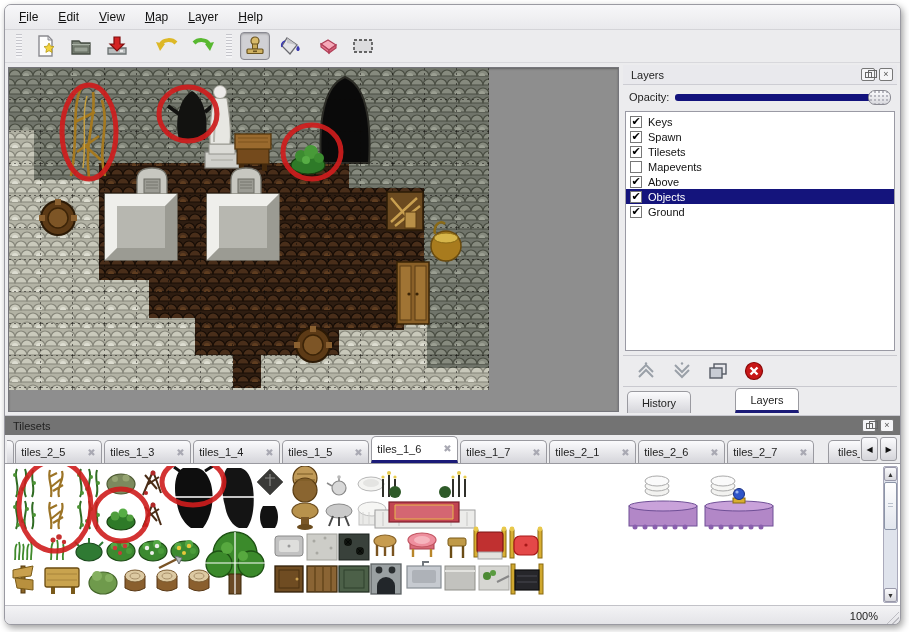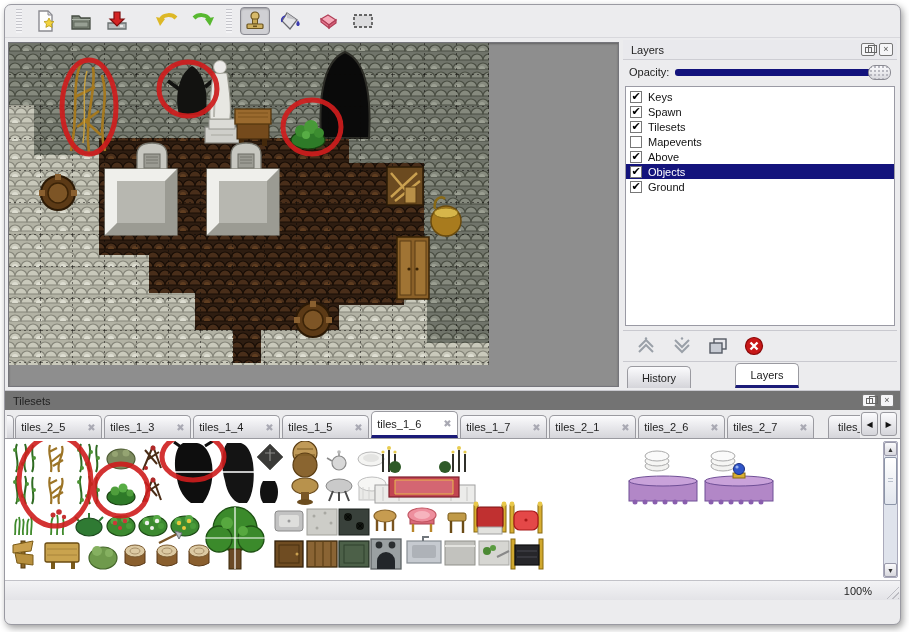--- a/index.html
+++ b/index.html
@@ -77,31 +77,40 @@
     background:#dfe3ec;border-radius:2px;display:flex;flex-direction:column;}
   .vs-btn{height:14px;display:flex;align-items:center;justify-content:center;font-size:7px;color:#333;
     background:linear-gradient(#fafafc,#d8d8de);border:1px solid #99a;border-radius:2px;}
   .vs-thumb{height:48px;margin:1px 0;background:linear-gradient(#ffffff,#e2e6ee);border:1px solid #8c95a8;
     border-radius:2px;position:relative;}
   .vs-thumb::after{content:"";position:absolute;left:3px;right:3px;top:20px;height:6px;
     background:repeating-linear-gradient(#b8c0cc 0 1px,transparent 1px 3px);}
   .vs-track{flex:1;}
   
   .statusbar{height:20px;position:relative;background:linear-gradient(#f3f3f5,#e3e3e7);
-    border-top:1px solid #c2c2c8;display:flex;align-items:center;justify-content:flex-end;padding-right:28px;}
+    border-top:1px solid #c2c2c8;display:flex;align-items:center;justify-content:flex-end;padding-right:22px;}
   .status-zoom{font-size:11px;color:#222;}
   .resize-grip{position:absolute;right:1px;bottom:1px;width:17px;height:17px;
     background:repeating-linear-gradient(135deg,transparent 0 3px,#bcbcc2 3px 4px);
     clip-path:polygon(100% 0,100% 100%,0 100%);}
 </style>
 </head>
 <body>
 
 <div class="window">
 
+  <div class="menubar">
+
+  <div class="menu-item">File</div>
+      <div class="menu-item">Edit</div>
+      <div class="menu-item">View</div>
+      <div class="menu-item">Map</div>
+      <div class="menu-item">Layer</div>
+      <div class="menu-item">Help</div>
+    </div>
 
   <div class="toolbar">
     <div class="tb-handle"></div>
     <div class="tb-btn">
       <svg width="24" height="24" viewBox="0 0 24 24">
         <path d="M6,2 h9 l4,4 v16 h-13 z" fill="#fdfdfd" stroke="#8a8a90" stroke-width="1.4"></path>
         <path d="M15,2 l4,4 h-4 z" fill="#d8d8dc" stroke="#8a8a90"></path>
         <path d="M16,9 l1.6,3.2 3.4,.4 -2.5,2.4 .6,3.4 -3.1-1.7 -3.1,1.7 .6-3.4 -2.5-2.4 3.4-.4 z" fill="#f2d23c" stroke="#b89a14" stroke-width=".8"></path>
       </svg>
     </div>

